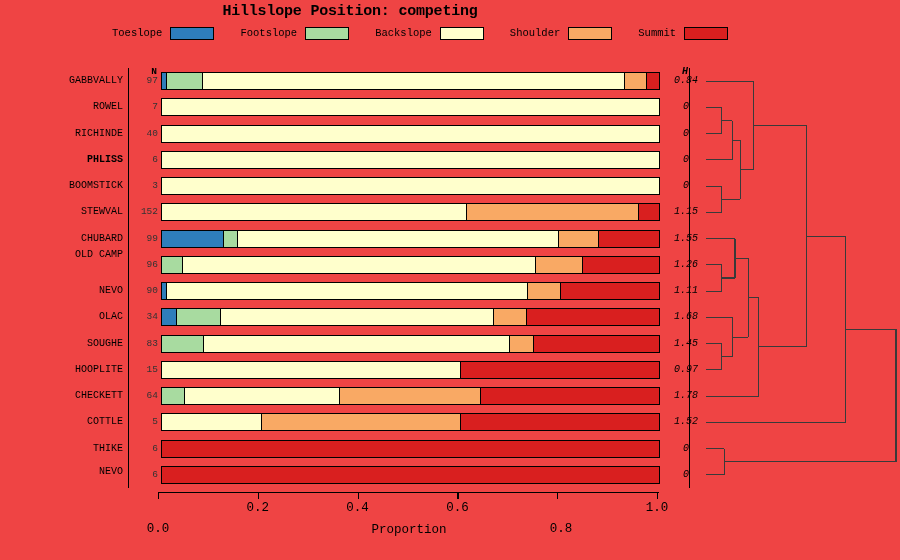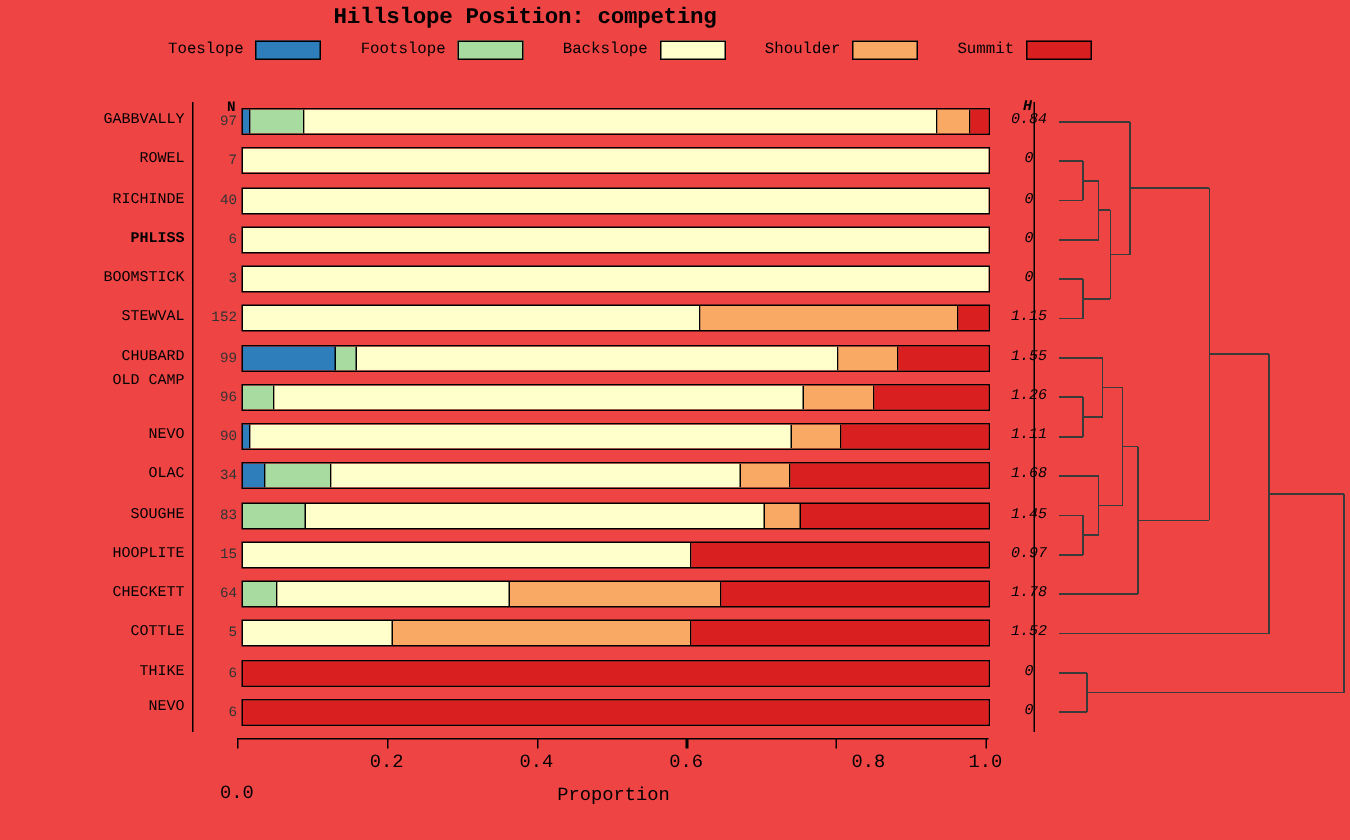--- a/index.html
+++ b/index.html
@@ -400,21 +400,21 @@
     <div id="xaxis-line"></div>
   <div class="xtick" style="left: 30px;"></div>
       <div class="xticklabel" style="left: 30px; margin-top: 21px;">0.0</div>
       <div class="xtick" style="left: 129.8px;"></div>
       <div class="xticklabel" style="left: 129.8px;">0.2</div>
       <div class="xtick" style="left: 229.6px;"></div>
       <div class="xticklabel" style="left: 229.6px;">0.4</div>
       <div class="xtick" style="left: 329.4px;"></div>
       <div class="xticklabel" style="left: 329.4px;">0.6</div>
       <div class="xtick" style="left: 429.2px;"></div>
-      <div class="xticklabel" style="left: 451px;">0.8</div>
+      <div class="xticklabel" style="left: 433px; margin-top: 21px;">0.8</div>
       <div class="xtick" style="left: 529px;"></div>
       <div class="xticklabel" style="left: 529px;">1.0</div>
     </div>
   <div id="xaxis-title">Proportion</div>
 
   <div id="dendrogram">
       <svg width="200" height="440">
         <path d="M6 47.375 L21.833333333333332 47.375 M6 73.625 L21.833333333333332 73.625 M21.833333333333332 47.375 L21.833333333333332 73.625 M21.833333333333332 60.5 L32.388888888888886 60.5 M6 99.875 L32.388888888888886 99.875 M32.388888888888886 60.5 L32.388888888888886 99.875 M6 126.125 L21.833333333333332 126.125 M6 152.375 L21.833333333333332 152.375 M21.833333333333332 126.125 L21.833333333333332 152.375 M32.388888888888886 80.1875 L40.30555555555556 80.1875 M21.833333333333332 139.25 L40.30555555555556 139.25 M40.30555555555556 80.1875 L40.30555555555556 139.25 M6 21.125 L53.5 21.125 M40.30555555555556 109.71875 L53.5 109.71875 M53.5 21.125 L53.5 109.71875 M6 204.875 L21.833333333333332 204.875 M6 231.125 L21.833333333333332 231.125 M21.833333333333332 204.875 L21.833333333333332 231.125 M6 178.625 L35.02777777777778 178.625 M21.833333333333332 218 L35.02777777777778 218 M35.02777777777778 178.625 L35.02777777777778 218 M6 283.625 L21.833333333333332 283.625 M6 309.875 L21.833333333333332 309.875 M21.833333333333332 283.625 L21.833333333333332 309.875 M6 257.375 L32.388888888888886 257.375 M21.833333333333332 296.75 L32.388888888888886 296.75 M32.388888888888886 257.375 L32.388888888888886 296.75 M35.02777777777778 198.3125 L48.22222222222223 198.3125 M32.388888888888886 277.0625 L48.22222222222223 277.0625 M48.22222222222223 198.3125 L48.22222222222223 277.0625 M48.22222222222223 237.6875 L58.77777777777778 237.6875 M6 336.125 L58.77777777777778 336.125 M58.77777777777778 237.6875 L58.77777777777778 336.125 M53.5 65.421875 L106.27777777777779 65.421875 M58.77777777777778 286.90625 L106.27777777777779 286.90625 M106.27777777777779 65.421875 L106.27777777777779 286.90625 M6 388.625 L24.472222222222225 388.625 M6 414.875 L24.472222222222225 414.875 M24.472222222222225 388.625 L24.472222222222225 414.875 M106.27777777777779 176.1640625 L145.86111111111111 176.1640625 M6 362.375 L145.86111111111111 362.375 M145.86111111111111 176.1640625 L145.86111111111111 362.375 M145.86111111111111 269.26953125 L196 269.26953125 M24.472222222222225 401.75 L196 401.75 M196 269.26953125 L196 401.75" stroke="#3A3A3A" stroke-width="1.1" fill="none" shape-rendering="crispEdges"></path>
       </svg>
     </div>

